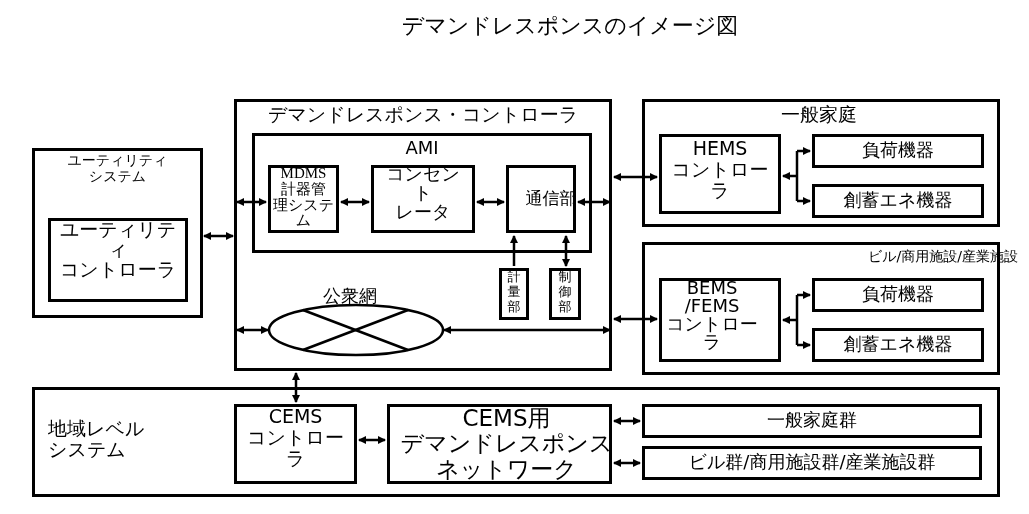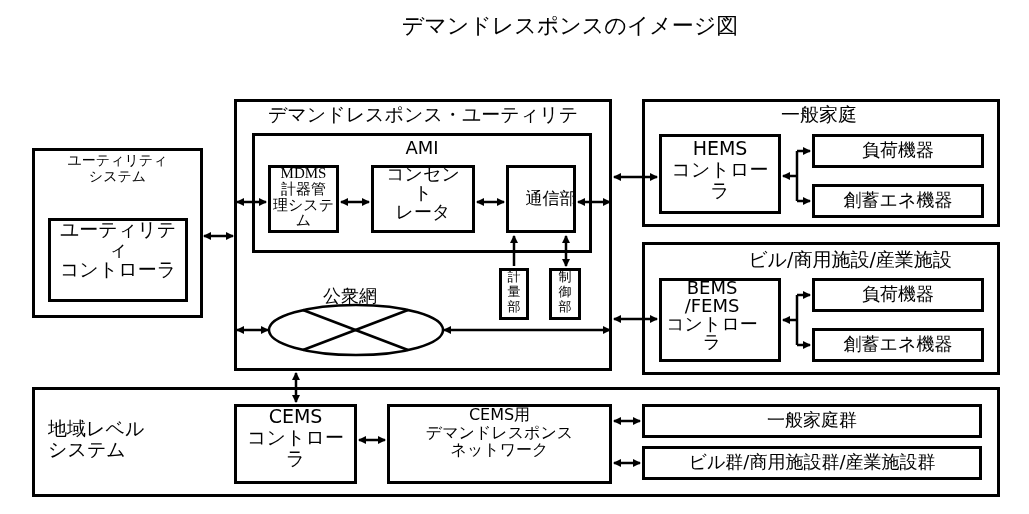--- a/index.html
+++ b/index.html
@@ -16,21 +16,21 @@
 
 <div class="box" style="left:32px; top:148px; width:171px; height:170px;"></div>
 <div class="txt" style="left:34px; top:153px; width:167px; font-size:14px;">ユーティリティ
 システム</div>
 <div class="box" style="left:48px; top:218px; width:140px; height:84px;"></div>
 <div class="txt" style="left:50px; top:220px; width:136px; font-size:19px; line-height:1.05;">ユーティリテ
 ィ
 コントローラ</div>
 
 <div class="box" style="left:234px; top:99px; width:378px; height:272px;"></div>
-<div class="txt" style="left:236px; top:104px; width:374px; font-size:19px;">デマンドレスポンス・ユーティリテ</div>
+<div class="txt" style="left:236px; top:104px; width:374px; font-size:19px;">デマンドレスポンス・コントローラ</div>
 
 <div class="box" style="left:252px; top:133px; width:340px; height:120px;"></div>
 <div class="txt" style="left:252px; top:138px; width:340px; font-size:18px;">AMI</div>
 
 <div class="box" style="left:268px; top:165px; width:71px; height:68px;"></div>
 <div class="txt" style="left:269px; top:166px; width:69px; font-size:15px; line-height:1.05; overflow:hidden; height:64px;font-family:Liberation Serif, serif;">MDMS
 計器管
 理システム</div>
 
 <div class="box" style="left:371px; top:165px; width:104px; height:68px;"></div>
@@ -58,40 +58,40 @@
 <div class="box" style="left:659px; top:134px; width:122px; height:80px;"></div>
 <div class="txt" style="left:660px; top:138px; width:120px; font-size:19px; line-height:1.1;text-align:center;">HEMS
 コントロー
 ラ</div>
 <div class="box" style="left:812px; top:134px; width:172px; height:34px;"></div>
 <div class="txt" style="left:812px; top:140px; width:172px; font-size:18px;">負荷機器</div>
 <div class="box" style="left:812px; top:184px; width:172px; height:34px;"></div>
 <div class="txt" style="left:812px; top:190px; width:172px; font-size:18px;">創蓄エネ機器</div>
 
 <div class="box" style="left:642px; top:242px; width:358px; height:133px;"></div>
-<div class="txt" style="left:705px; top:249px; width:290px; font-size:19px;">ビル/商用施設/産業施設</div>
+<div class="txt" style="left:728px; top:249px; width:290px; font-size:14px;text-align:right;">ビル/商用施設/産業施設</div>
 <div class="box" style="left:659px; top:278px; width:122px; height:84px;"></div>
 <div class="txt" style="left:660px; top:279px; width:104px; font-size:18px; line-height:1.0;">BEMS
 /FEMS
 コントロー
 ラ</div>
 <div class="box" style="left:812px; top:278px; width:172px; height:34px;"></div>
 <div class="txt" style="left:812px; top:284px; width:172px; font-size:18px;">負荷機器</div>
 <div class="box" style="left:812px; top:328px; width:172px; height:34px;"></div>
 <div class="txt" style="left:812px; top:334px; width:172px; font-size:18px;">創蓄エネ機器</div>
 
 <div class="box" style="left:32px; top:387px; width:968px; height:110px;"></div>
 <div class="txt" style="left:48px; top:418px; width:130px; font-size:19px; text-align:left;">地域レベル
 システム</div>
 <div class="box" style="left:234px; top:404px; width:123px; height:80px;"></div>
 <div class="txt" style="left:235px; top:406px; width:121px; font-size:19px; line-height:1.1;">CEMS
 コントロー
 ラ</div>
 <div class="box" style="left:387px; top:404px; width:225px; height:80px;"></div>
-<div class="txt" style="left:388px; top:406px; width:223px; font-size:16px; line-height:1.1;">CEMS用
+<div class="txt" style="left:388px; top:406px; width:223px; font-size:23px; line-height:1.1;padding-left:7px;">CEMS用
 デマンドレスポンス
 ネットワーク</div>
 <div class="box" style="left:642px; top:404px; width:340px; height:34px;"></div>
 <div class="txt" style="left:642px; top:410px; width:340px; font-size:18px;">一般家庭群</div>
 <div class="box" style="left:642px; top:446px; width:340px; height:34px;"></div>
 <div class="txt" style="left:642px; top:452px; width:340px; font-size:18px;">ビル群/商用施設群/産業施設群</div>
 
 <svg class="wires" width="1029" height="514">
   <defs>
     <marker id="ah" markerWidth="8" markerHeight="8" refX="7" refY="4" orient="auto-start-reverse" markerUnits="userSpaceOnUse">

